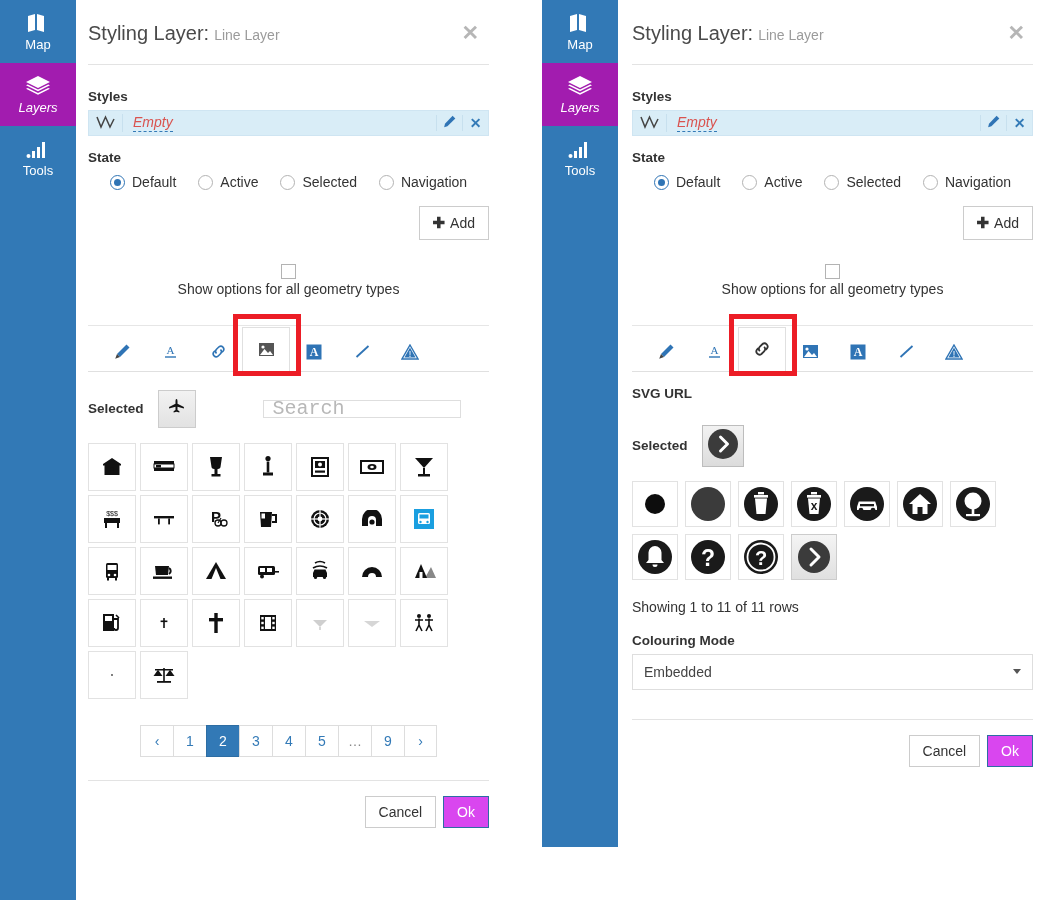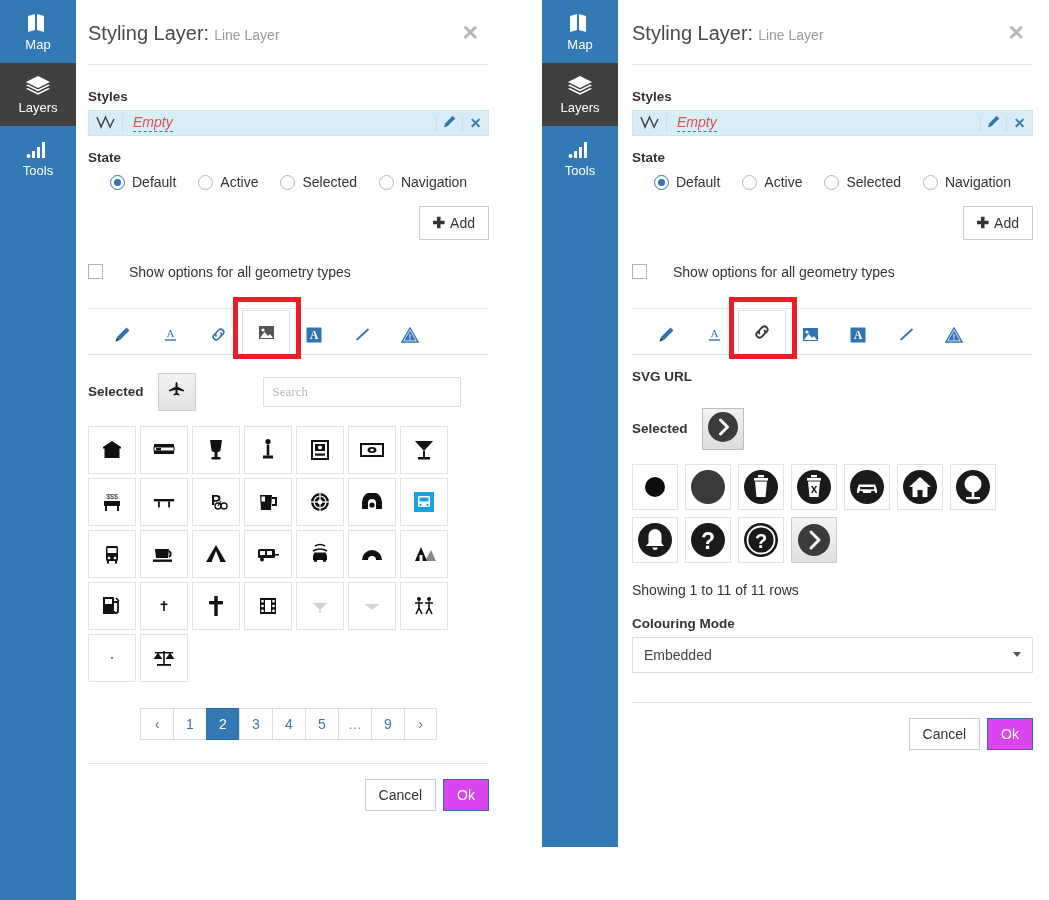--- a/index.html
+++ b/index.html
@@ -9,21 +9,21 @@
     background: #ffffff;
     font-family: "Liberation Sans", sans-serif;
     -webkit-font-smoothing: antialiased;
   }
   .stage { position: relative; width: 1049px; height: 900px; overflow: hidden; background:#fff; }
 
   
   .sidebar { position: absolute; top: 0; width: 76px; background: #3279b6; }
   .side-item { height: 63px; display: flex; flex-direction: column; align-items: center;
                justify-content: center; color: #fff; cursor: pointer; }
-  .side-item.active { background: #404040; }
+  .side-item.active { background: #a21caf; font-style: italic; }
   .side-item .ic { height: 26px; display:flex; align-items:center; justify-content:center; }
   .side-item .lbl { font-size: 13px; line-height: 16px; margin-top: 1px; }
 
   
   .panel { position: absolute; top: 8px; background: #fff; }
   .panel-head { position: relative; height: 57px; border-bottom: 1px solid #e3e3e3; }
   .panel-title { position: absolute; left: 0; top: 14px; font-size: 20px; color: #4a4a4a; }
   .panel-title .sub { color: #9b9b9b; font-size: 14px; margin-left: 5px; }
   .close-x { position: absolute; top: 14px; font-size: 21px; color: #b6b6b6; cursor: pointer;
              line-height: 1; font-weight: bold; }
@@ -51,43 +51,43 @@
   .rdot.on::after { content:""; position:absolute; left:3px; top:3px; width:7px; height:7px;
                     border-radius:50%; background:#2f74b5; }
   .radio .t { font-size: 14px; color: #333; }
 
   .addrow { display:flex; justify-content:flex-end; margin-top: 16px; }
   .btn { border: 1px solid #ccc; background: #fff; color: #333; font-size: 14px;
          padding: 6px 13px; cursor: pointer; font-family: inherit; line-height: 1.3; }
   .btn-add { min-width: 66px; display:flex; align-items:center; justify-content:center; gap:5px; }
   .btn-primary { background: #d946ef; border-color: #2d6da3; color: #fff; }
 
-  .checkrow { display: flex; align-items: center; gap: 26px; margin-top: 24px; }
+  .checkrow { display: flex; align-items: center; gap: 2px; margin-top: 24px; flex-direction: column; }
   .cbox { width: 15px; height: 15px; border: 1px solid #b3b3b3; background: #fff; display:inline-block;}
   .checkrow .t { font-size: 14px; color: #333; }
 
   .hr { border-top: 1px solid #e6e6e6; }
 
   
   .icontabs { display: flex; align-items: flex-end; height: 46px; border-bottom: 1px solid #e0e0e0;
               padding-left: 10px; gap: 0; }
   .itab { width: 48px; height: 38px; display: flex; align-items: center; justify-content: center;
           cursor: pointer; position: relative; }
   .itab.sel { border: 1px solid #e0e0e0; border-bottom: 1px solid #fff; background: #fff;
               margin-bottom: -1px; height: 45px; }
   .redbox { position: absolute; border: 5px solid #ec1d26; pointer-events: none; }
 
   
   .selrow { display: flex; align-items: center; margin-top: 18px; gap: 14px; }
   .selrow .t { font-size: 13.5px; font-weight: bold; color: #333; }
   .swatch { width: 38px; height: 38px; border: 1px solid #ccc;
             background: linear-gradient(#f2f2f2, #e2e2e2);
             display:flex; align-items:center; justify-content:center; cursor:pointer; }
-  .search { margin-left: 53px; width: 198px; height: 30px; border: 1px solid #dedede; background:#fff;
-            font-size: 13px; color:#333; padding: 0 9px; font-family: Liberation Serif, serif; }
+  .search { margin-left: 53px; width: 198px; height: 18px; border: 1px solid #dedede; background:#fff;
+            font-size: 20px; color:#333; padding: 0 9px; font-family: Liberation Mono, monospace; }
   .search::placeholder { color: #b8b8b8; }
 
   
   .tgrid { display: grid; grid-template-columns: repeat(7, 52px); gap: 0 0; margin-top: 15px; }
   .tcellwrap { width: 52px; height: 52px; padding: 0 4px 4px 0; }
   .tcell { width: 48px; height: 48px; border: 1px solid #e2e2e2; display:flex;
            align-items:center; justify-content:center; cursor:pointer; background:#fff; }
 
   .showing { font-size: 14px; color: #333; display:flex; align-items:center; gap: 9px; }
   .perpage { border: 1px solid #d5d5d5; background:#fff; height: 32px; min-width: 52px;

